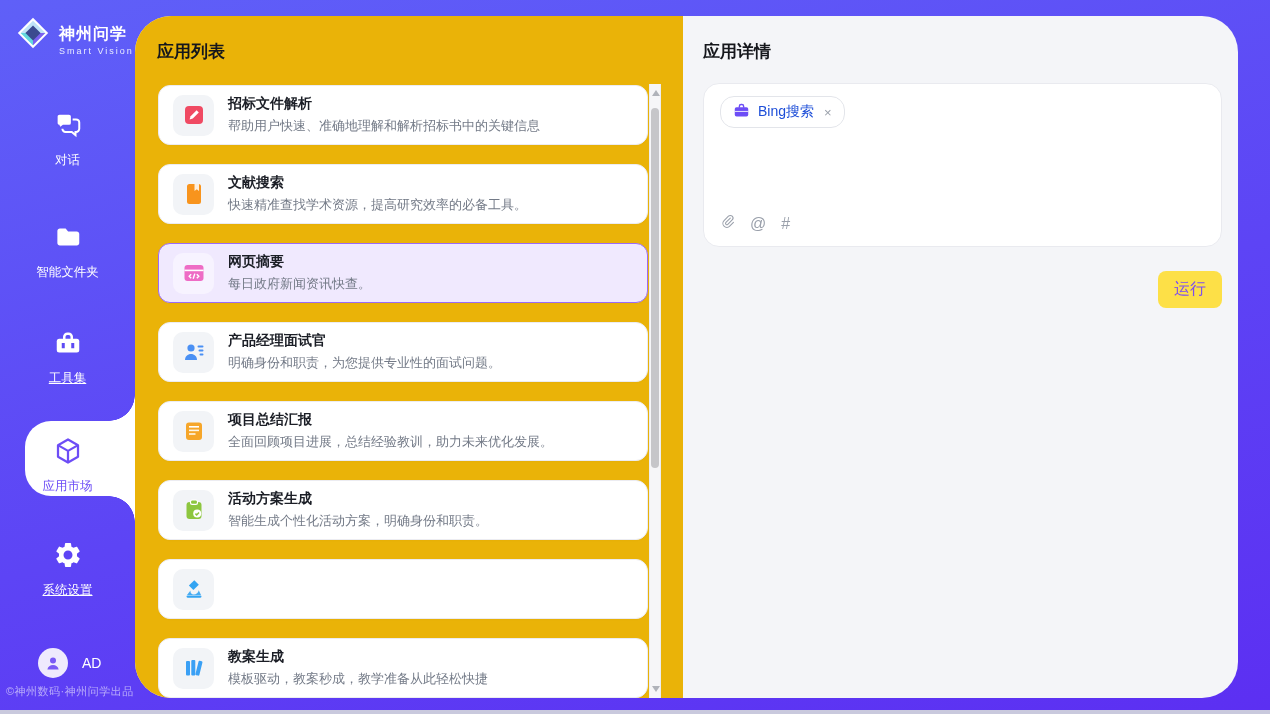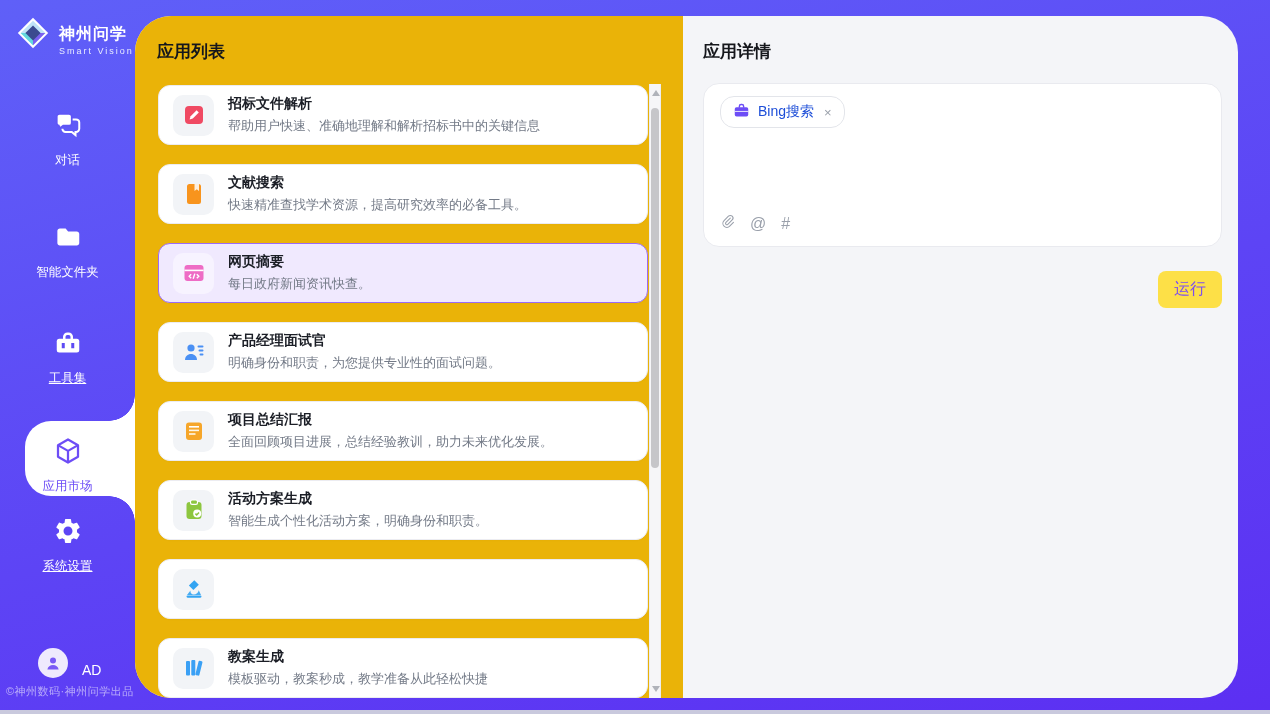--- a/index.html
+++ b/index.html
@@ -18,21 +18,21 @@
   .logo-text .en{color:#e8ecff;font-size:9px;letter-spacing:2px;margin-top:1px;}
   .nav-item{position:absolute;left:0;width:135px;display:flex;flex-direction:column;align-items:center;gap:8px;cursor:pointer;}
   .nav-item .lbl{color:#fff;font-size:12.5px;}
   .nav-item .lbl.u{text-decoration:underline;}
   .nav-item.active .lbl{color:#6d4df6;}
   .bump{position:absolute;left:25px;top:421px;width:110px;height:75px;background:#fff;border-radius:26px 0 0 26px;}
   .bump::before{content:'';position:absolute;top:-26px;right:0;width:26px;height:26px;
     background:radial-gradient(circle 26px at 0 0,rgba(0,0,0,0) 25.5px,#fff 26px);}
   .bump::after{content:'';position:absolute;bottom:-26px;right:0;width:26px;height:26px;
     background:radial-gradient(circle 26px at 0 100%,rgba(0,0,0,0) 25.5px,#fff 26px);}
-  .user-row{position:absolute;left:38px;top:648px;display:flex;align-items:flex-end;gap:14px;cursor:pointer;}
+  .user-row{position:absolute;left:38px;top:648px;display:flex;align-items:center;gap:14px;cursor:pointer;}
   .avatar{width:30px;height:30px;border-radius:50%;background:#efeafd;display:flex;align-items:center;justify-content:center;}
   .user-name{color:#fff;font-size:14px;}
   .side-footer{position:absolute;left:6px;top:684px;color:rgba(255,255,255,.55);font-size:11px;letter-spacing:.5px;}
 
   
   .shell{position:absolute;left:135px;top:16px;width:1103px;height:682px;border-radius:36px;overflow:hidden;display:flex;background:#f4f5f8;}
   .list-col{width:548px;background:#eab308;position:relative;flex:none;}
   .panel-title{font-size:17px;font-weight:bold;color:#15171c;}
   .list-col .panel-title{position:absolute;left:22px;top:24px;}
 
@@ -122,21 +122,21 @@
   <div class="nav-item active" style="top:436px;">
     <span>
       <svg width="30" height="30" viewBox="0 0 24 24">
         <path d="M12 2.8l8 4.6v9.2l-8 4.6-8-4.6V7.4z" fill="none" stroke="#6d4df6" stroke-width="1.8" stroke-linejoin="round"></path>
         <path d="M4.3 7.5L12 11.9l7.7-4.4M12 11.9V21" fill="none" stroke="#6d4df6" stroke-width="1.8" stroke-linejoin="round"></path>
       </svg>
     </span>
     <span class="lbl">应用市场</span>
   </div>
 
-  <div class="nav-item" style="top:516px;">
+  <div class="nav-item" style="top:540px;">
     <span>
       <svg width="30" height="30" viewBox="0 0 24 24">
         <path fill-rule="evenodd" fill="#fff" d="M19.14 12.94c.04-.3.06-.61.06-.94 0-.32-.02-.64-.07-.94l2.03-1.58c.18-.14.23-.41.12-.61l-1.92-3.32c-.12-.22-.37-.29-.59-.22l-2.39.96c-.5-.38-1.03-.7-1.62-.94l-.36-2.54c-.04-.24-.24-.41-.48-.41h-3.84c-.24 0-.43.17-.47.41l-.36 2.54c-.59.24-1.13.57-1.62.94l-2.39-.96c-.22-.08-.47 0-.59.22L2.74 8.87c-.12.21-.08.47.12.61l2.03 1.58c-.05.3-.09.63-.09.94s.02.64.07.94l-2.03 1.58c-.18.14-.23.41-.12.61l1.92 3.32c.12.22.37.29.59.22l2.39-.96c.5.38 1.03.7 1.62.94l.36 2.54c.05.24.24.41.48.41h3.84c.24 0 .44-.17.47-.41l.36-2.54c.59-.24 1.13-.56 1.62-.94l2.39.96c.22.08.47 0 .59-.22l1.92-3.32c.12-.22.07-.47-.12-.61l-2.01-1.58zM12 15.6c-1.98 0-3.6-1.62-3.6-3.6s1.62-3.6 3.6-3.6 3.6 1.62 3.6 3.6-1.62 3.6-3.6 3.6z"></path>
       </svg>
     </span>
     <span class="lbl u">系统设置</span>
   </div>
 
   <div class="user-row">
     <span class="avatar">

